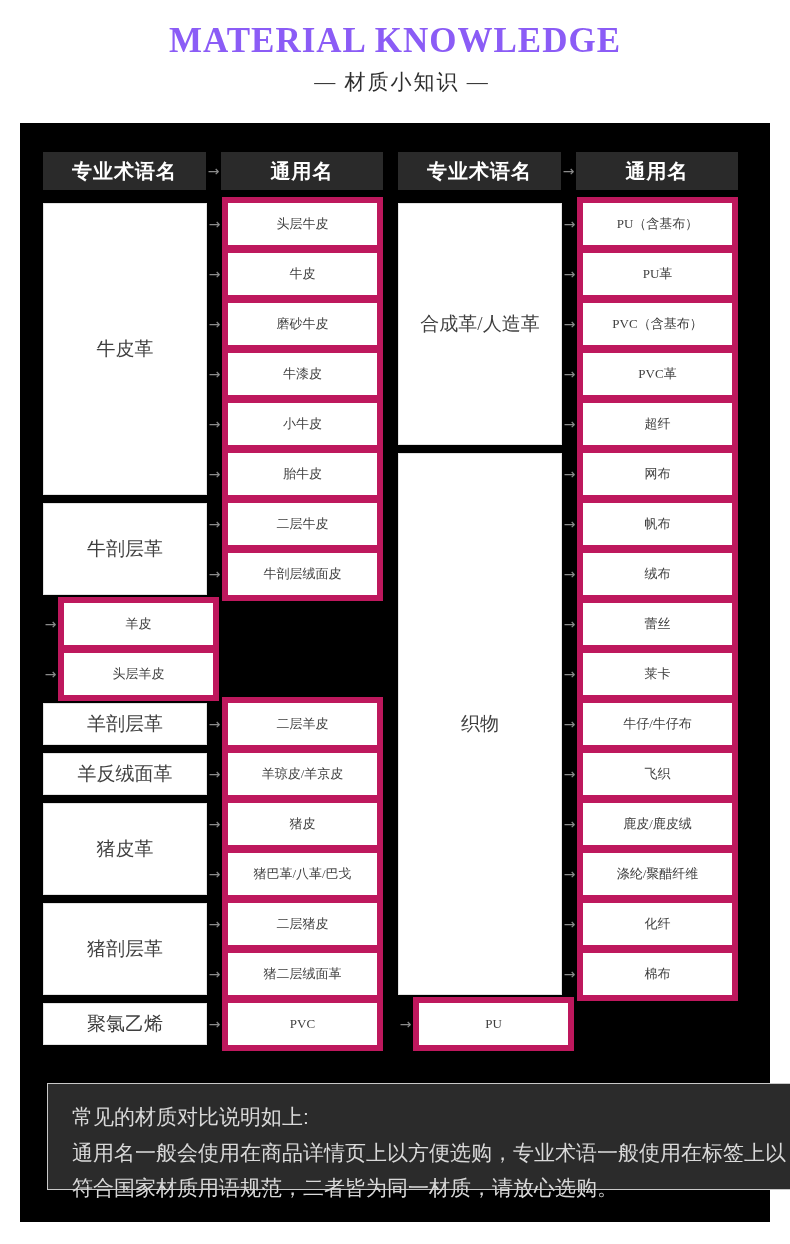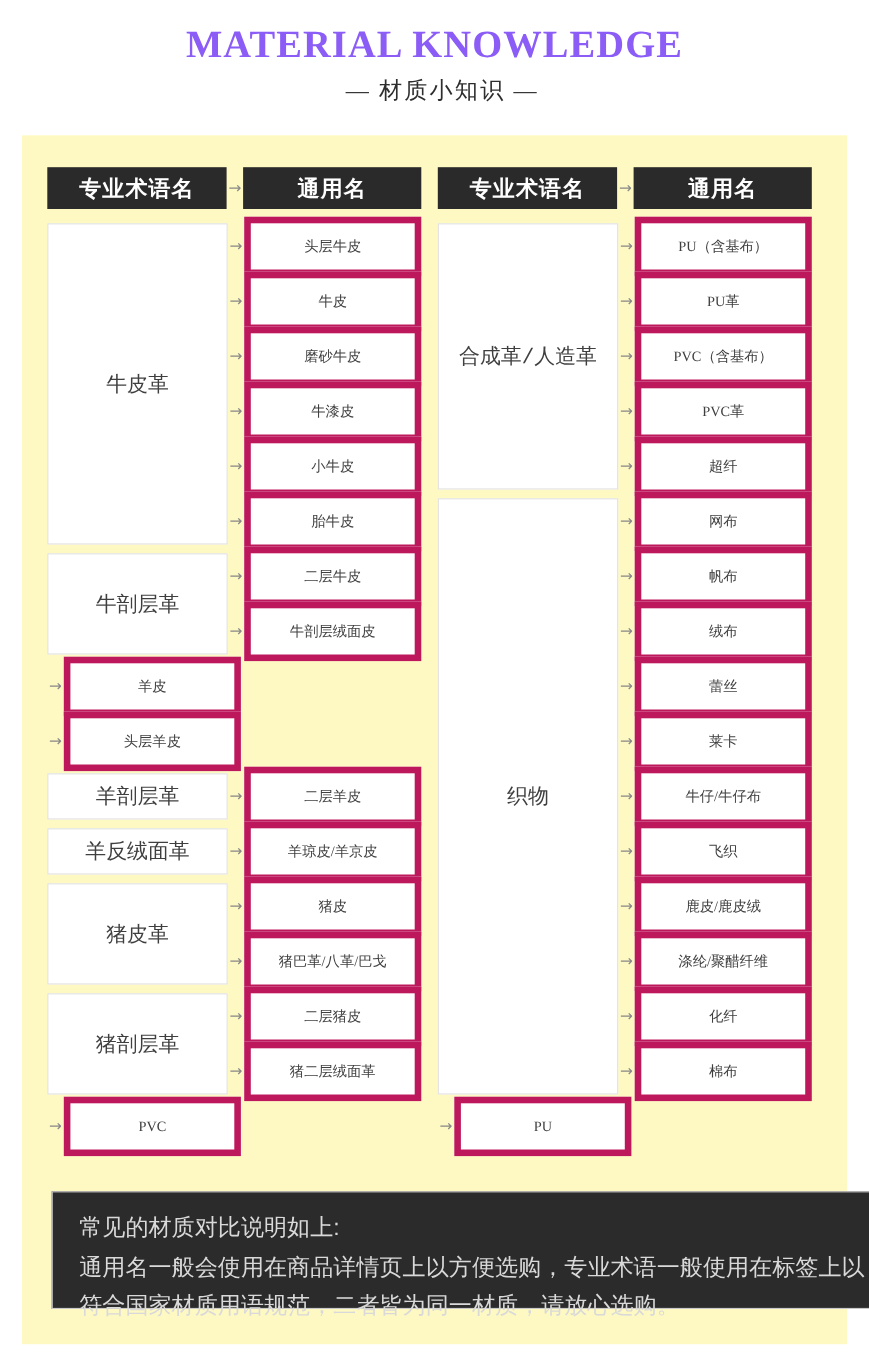--- a/index.html
+++ b/index.html
@@ -18,21 +18,21 @@
     letter-spacing: 1px; color: #8b5cf6; line-height: 1.1;
   }
   .sub-title {
     margin-top: 7px;
     font-size: 21px; color: #2e2e2e; letter-spacing: 2px; padding-left: 14px;
   }
   
   .panel {
     position: absolute; left: 20px; top: 123px;
     width: 750px; height: 1099px;
-    background: #fef9c3;
+    background: #000000;
   }
   .tables {
     position: absolute; left: 23px; top: 29px;
     display: flex; gap: 15px;
   }
   .mtable { width: 340px; }
   .thead { display: flex; align-items: center; margin-bottom: 13px; }
   .hbox {
     box-sizing: border-box;
     width: 164px; height: 38px;
@@ -49,21 +49,21 @@
     font-family: "DejaVu Sans", sans-serif;
     line-height: 1;
   }
   .groups { display: flex; flex-direction: column; gap: 8px; }
   .group { display: flex; }
   .term-cell {
     box-sizing: border-box;
     width: 164px; flex: 0 0 164px;
     background: #ffffff; border: 1px solid #e2e2e2;
     display: flex; align-items: center; justify-content: center;
-    font-size: 19px; color: #3f3f3f; font-family: Liberation Mono, monospace;
+    font-size: 19px; color: #3f3f3f;
   }
   .names { display: flex; flex-direction: column; gap: 8px; width: 176px; }
   .nrow { display: flex; align-items: center; height: 42px; }
   .name-cell {
     box-sizing: border-box;
     flex: 1; height: 54px;
     background: #ffffff; border: 6px solid #be185d;
     display: flex; align-items: center; justify-content: center;
     font-size: 13px; color: #3f3f3f;
   }
@@ -205,20 +205,21 @@
   </div>
 
   <div class="nrow">
     <span class="arrow">→</span>
     <div class="name-cell">猪二层绒面革</div>
   </div>
 </div>
   </div>
 
   <div class="group">
+    <div class="term-cell">聚氯乙烯</div>
     <div class="names">
   <div class="nrow">
     <span class="arrow">→</span>
     <div class="name-cell">PVC</div>
   </div>
 </div>
   </div>
 </div>
   </section>
 

